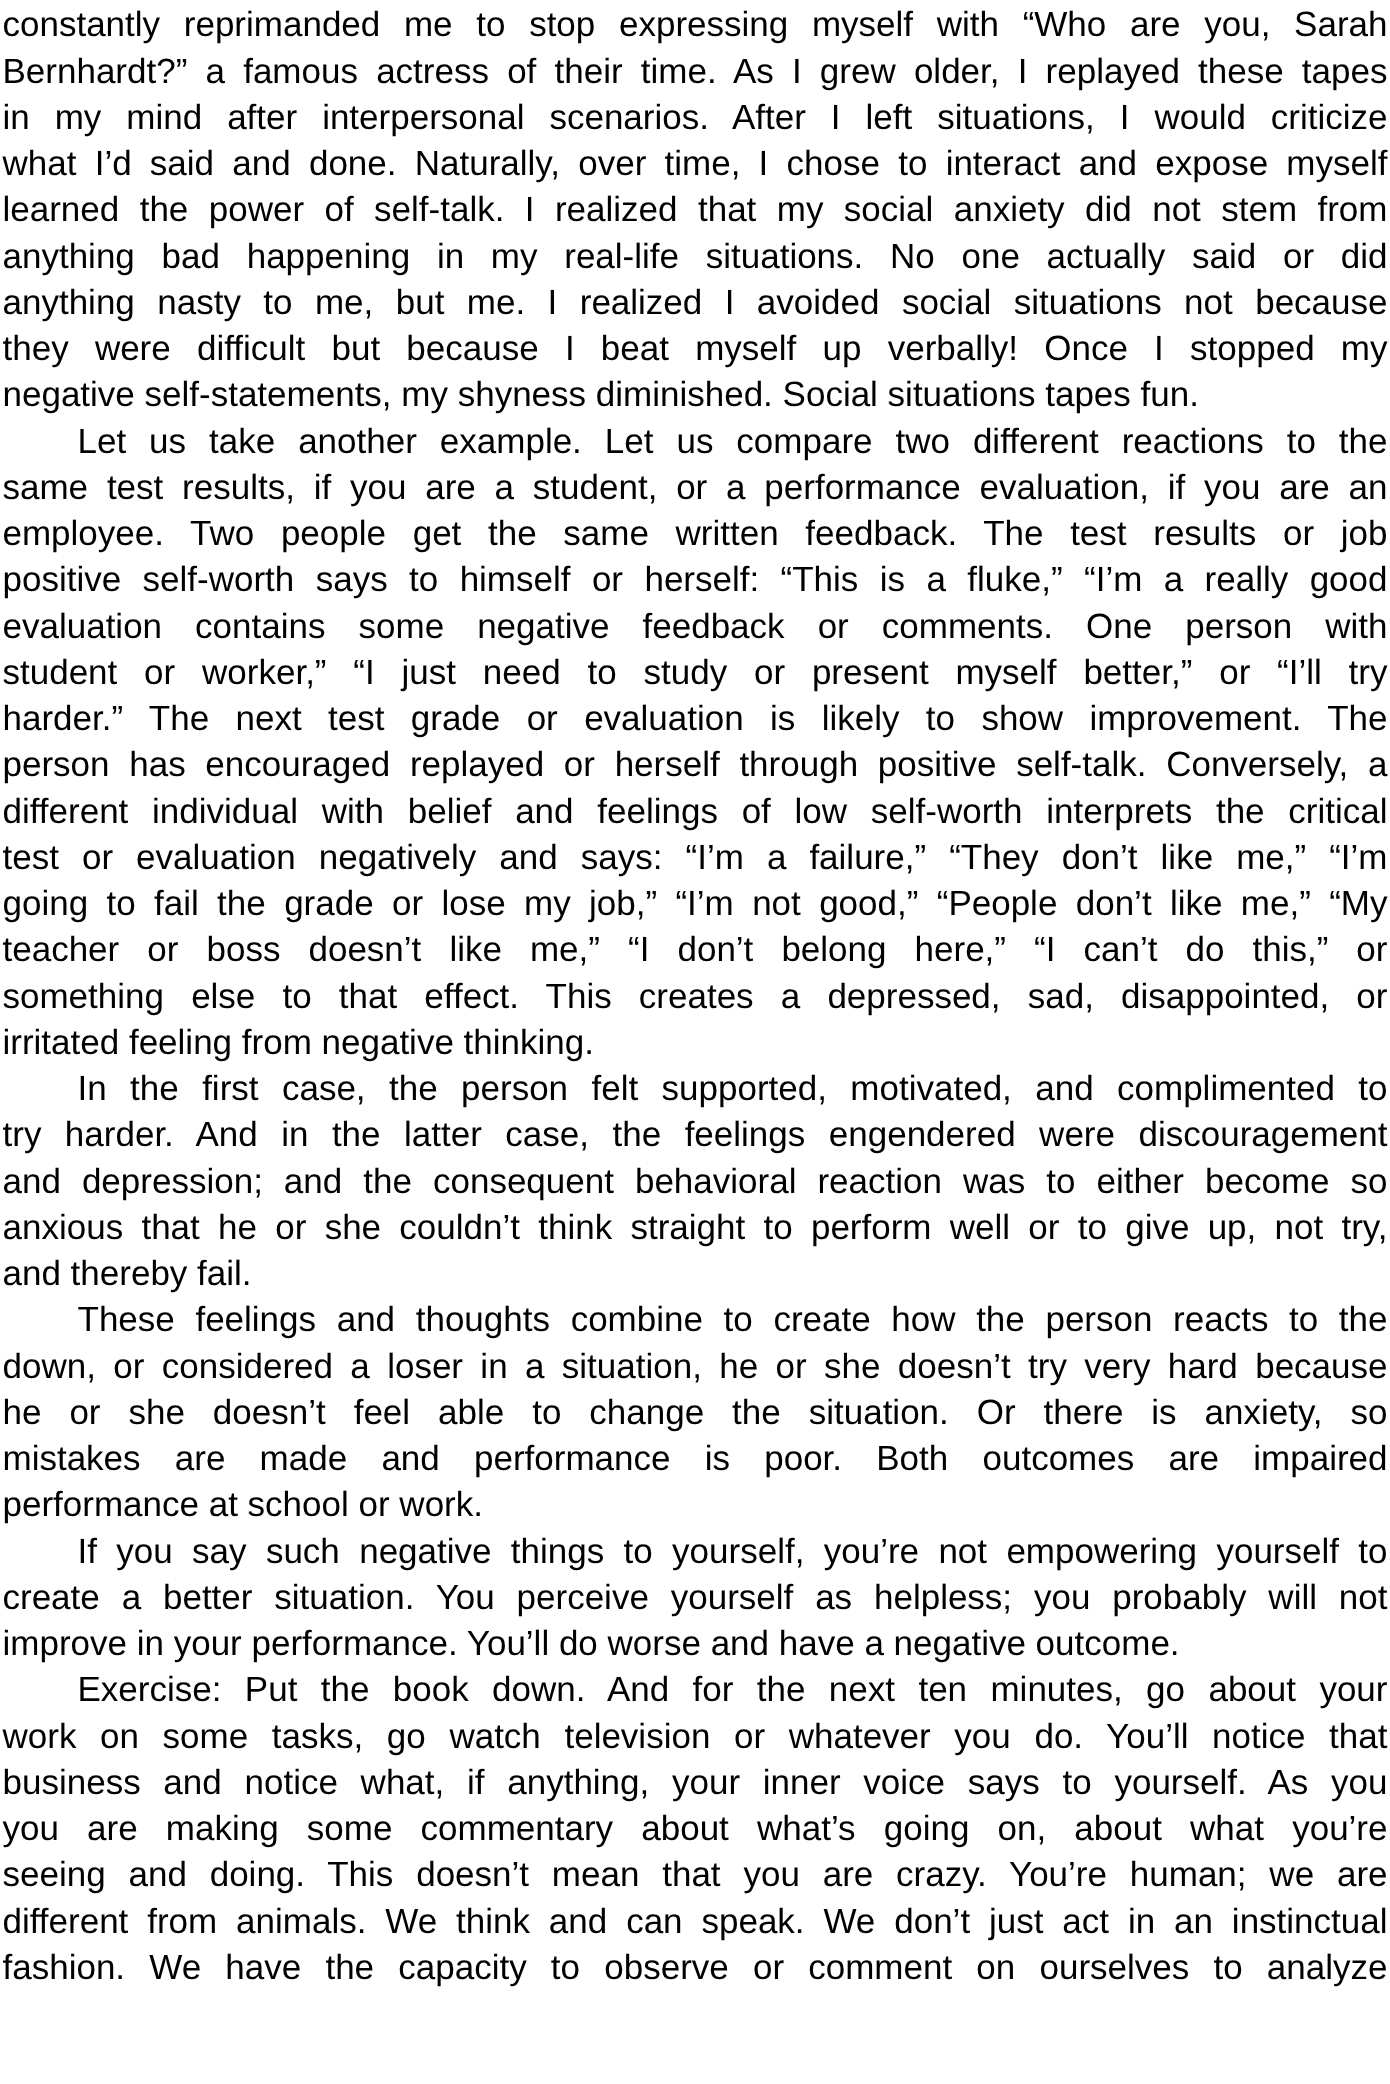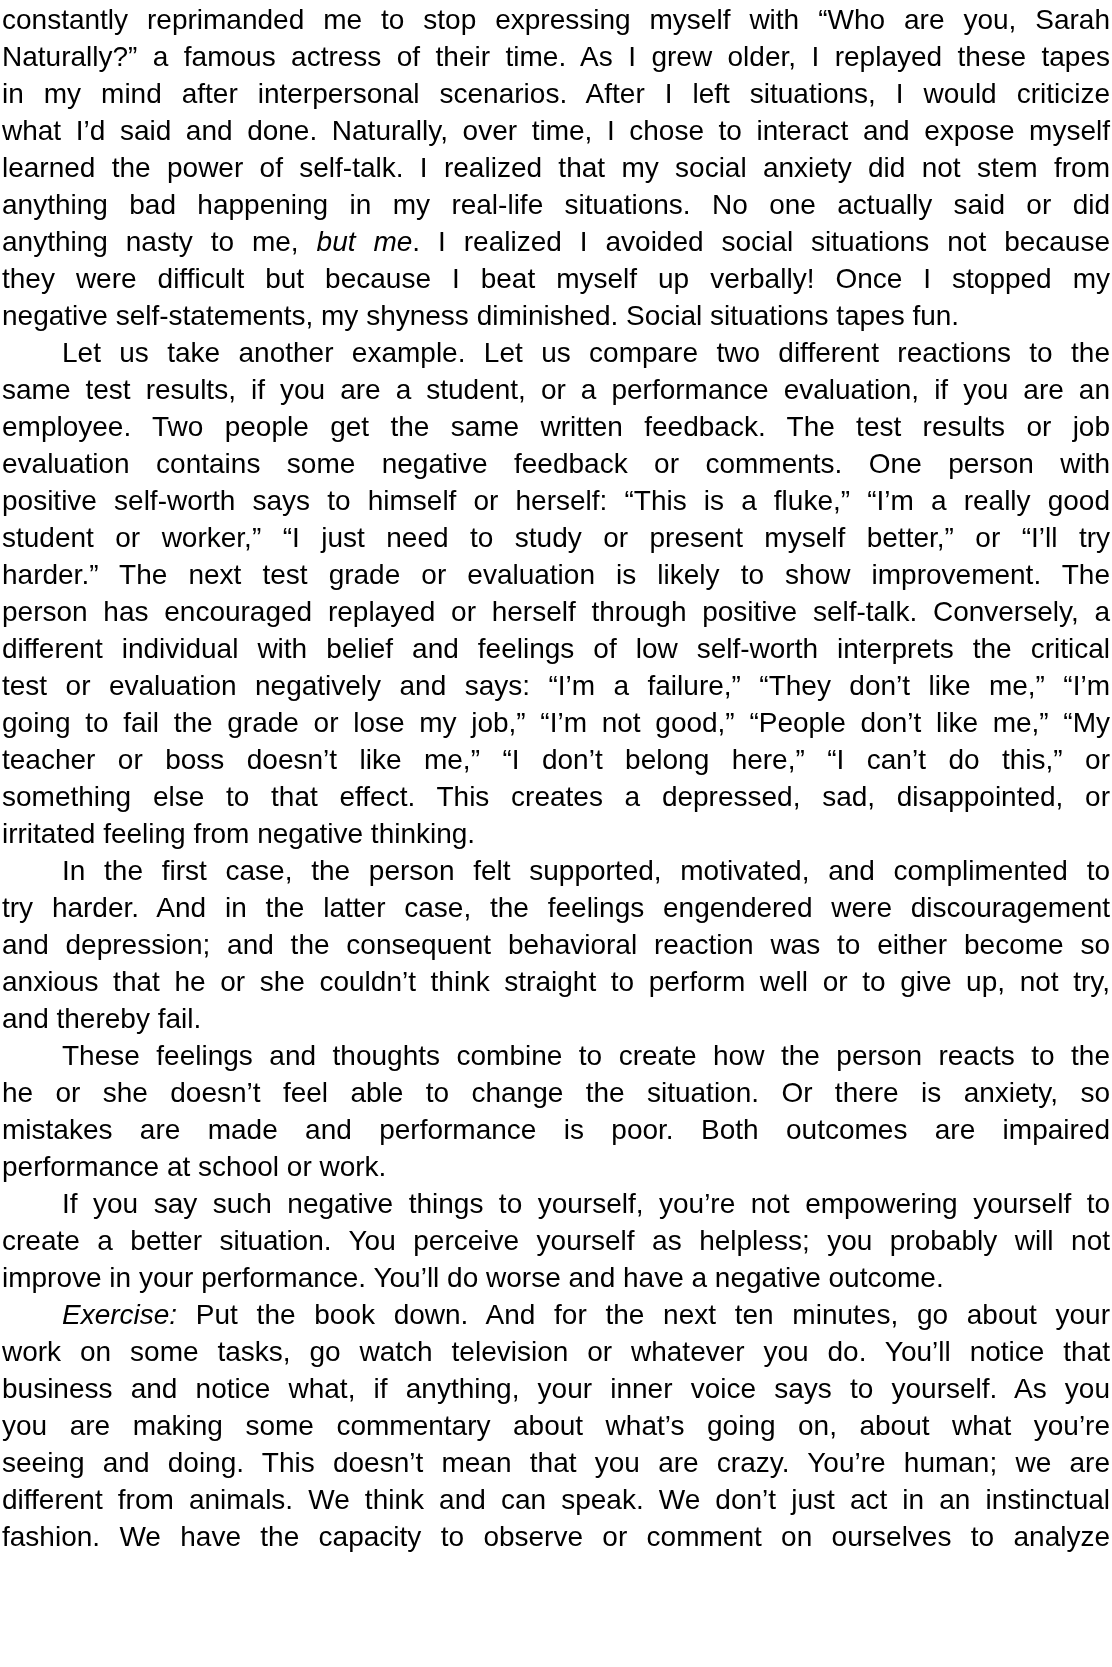--- a/index.html
+++ b/index.html
@@ -35,64 +35,64 @@
     text-align-last: justify;
     white-space: normal;
   }
   .line.last {
     text-align-last: left;
   }
   .line.indent {
     text-indent: 60px;
   }
   .italic {
-    font-style: italic;
   }
 </style>
 </head>
 <body>
 
 <div class="book-page">
   <div class="page-text">
       <div class="paragraph">
         <div class="line"><span>constantly reprimanded me to stop expressing myself with “Who are you, Sarah</span></div>
-        <div class="line"><span>Naturally?” a famous actress of their time. As I grew older, I replayed these tapes</span></div>
+        <div class="line"><span>Bernhardt?” a famous actress of their time. As I grew older, I replayed these tapes</span></div>
         <div class="line"><span>in my mind after interpersonal scenarios. After I left situations, I would criticize</span></div>
         <div class="line"><span>what I’d said and done. Naturally, over time, I chose to interact and expose myself</span></div>
         <div class="line"><span>learned the power of self-talk. I realized that my social anxiety did not stem from</span></div>
         <div class="line"><span>anything bad happening in my real-life situations. No one actually said or did</span></div>
         <div class="line"><span>anything nasty to me, </span><span class="italic">but me</span><span>. I realized I avoided social situations not because</span></div>
         <div class="line"><span>they were difficult but because I beat myself up verbally! Once I stopped my</span></div>
         <div class="line last"><span>negative self-statements, my shyness diminished. Social situations tapes fun.</span></div>
       </div>
       <div class="paragraph">
         <div class="line indent"><span>Let us take another example. Let us compare two different reactions to the</span></div>
         <div class="line"><span>same test results, if you are a student, or a performance evaluation, if you are an</span></div>
         <div class="line"><span>employee. Two people get the same written feedback. The test results or job</span></div>
+        <div class="line"><span>positive self-worth says to himself or herself: “This is a fluke,” “I’m a really good</span></div>
         <div class="line"><span>evaluation contains some negative feedback or comments. One person with</span></div>
-        <div class="line"><span>positive self-worth says to himself or herself: “This is a fluke,” “I’m a really good</span></div>
         <div class="line"><span>student or worker,” “I just need to study or present myself better,” or “I’ll try</span></div>
         <div class="line"><span>harder.” The next test grade or evaluation is likely to show improvement. The</span></div>
         <div class="line"><span>person has encouraged replayed or herself through positive self-talk. Conversely, a</span></div>
         <div class="line"><span>different individual with belief and feelings of low self-worth interprets the critical</span></div>
         <div class="line"><span>test or evaluation negatively and says: “I’m a failure,” “They don’t like me,” “I’m</span></div>
         <div class="line"><span>going to fail the grade or lose my job,” “I’m not good,” “People don’t like me,” “My</span></div>
         <div class="line"><span>teacher or boss doesn’t like me,” “I don’t belong here,” “I can’t do this,” or</span></div>
         <div class="line"><span>something else to that effect. This creates a depressed, sad, disappointed, or</span></div>
         <div class="line last"><span>irritated feeling from negative thinking.</span></div>
       </div>
       <div class="paragraph">
         <div class="line indent"><span>In the first case, the person felt supported, motivated, and complimented to</span></div>
         <div class="line"><span>try harder. And in the latter case, the feelings engendered were discouragement</span></div>
         <div class="line"><span>and depression; and the consequent behavioral reaction was to either become so</span></div>
         <div class="line"><span>anxious that he or she couldn’t think straight to perform well or to give up, not try,</span></div>
         <div class="line last"><span>and thereby fail.</span></div>
       </div>
       <div class="paragraph">
         <div class="line indent"><span>These feelings and thoughts combine to create how the person reacts to the</span></div>
+        <div class="line"><span>down, or considered a loser in a situation, he or she doesn’t try very hard because</span></div>
         <div class="line"><span>he or she doesn’t feel able to change the situation. Or there is anxiety, so</span></div>
         <div class="line"><span>mistakes are made and performance is poor. Both outcomes are impaired</span></div>
         <div class="line last"><span>performance at school or work.</span></div>
       </div>
       <div class="paragraph">
         <div class="line indent"><span>If you say such negative things to yourself, you’re not empowering yourself to</span></div>
         <div class="line"><span>create a better situation. You perceive yourself as helpless; you probably will not</span></div>
         <div class="line last"><span>improve in your performance. You’ll do worse and have a negative outcome.</span></div>
       </div>
       <div class="paragraph">

